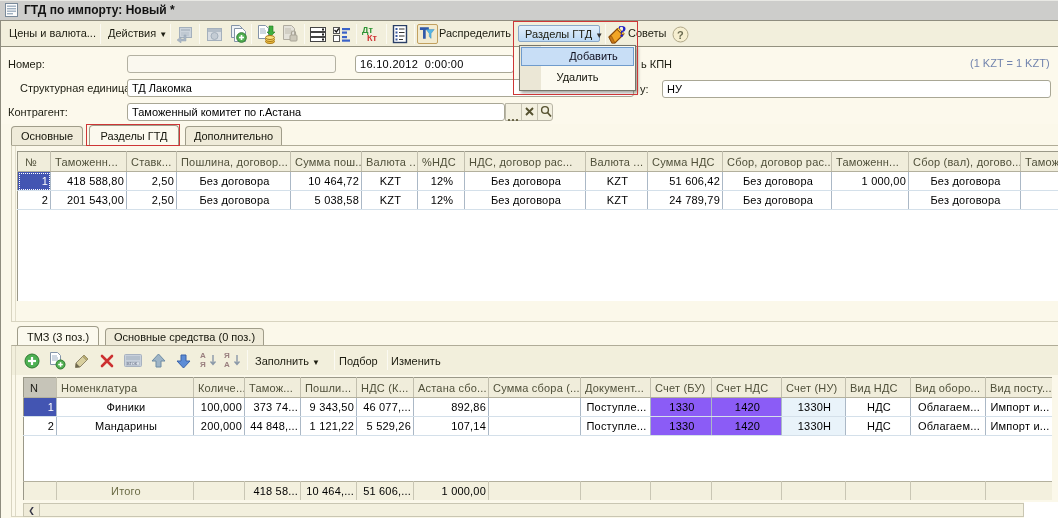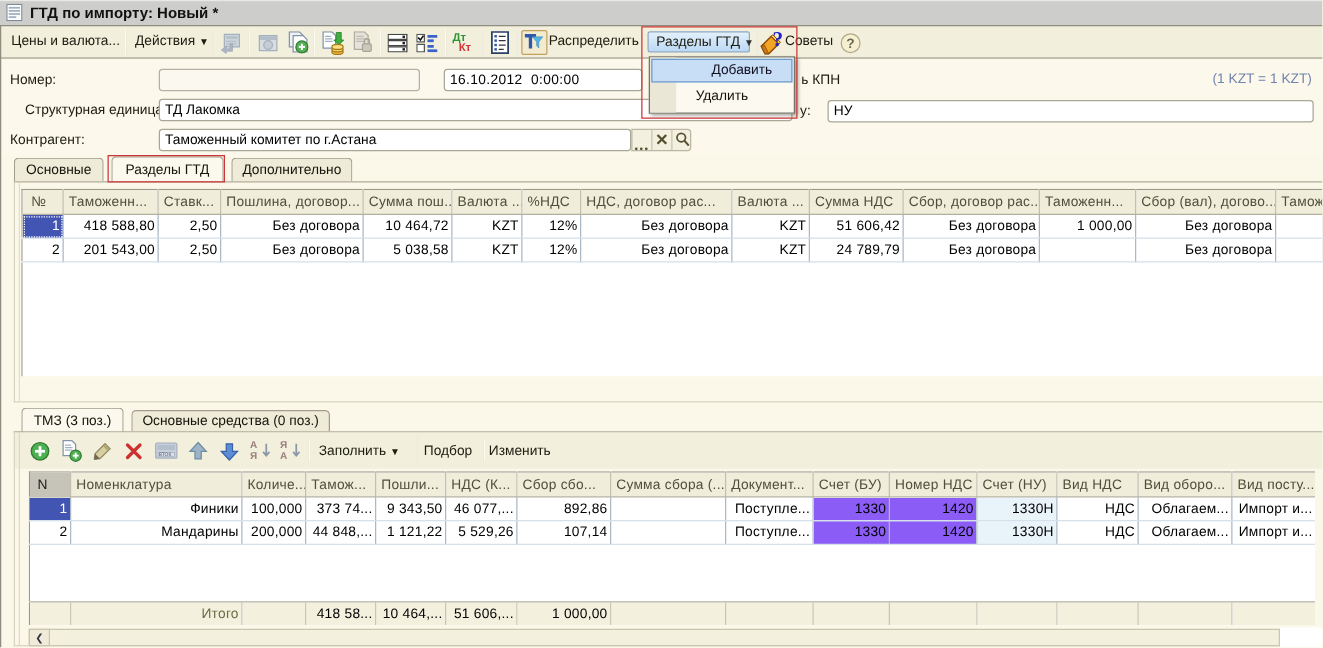--- a/index.html
+++ b/index.html
@@ -11,21 +11,21 @@
 .sep { position:absolute; width:1px; background:#c9c5b0; border-right:1px solid #fbfaf2; }
 .tbtn { position:absolute; font-size:11px; color:#1c1c10; white-space:nowrap; }
 .tab { position:absolute; border:1px solid #a09d8a; border-bottom:none; border-radius:4px 4px 0 0; background:#efebd9; font-size:11px; text-align:center; color:#14140a; }
 .tab.act { background:#fbf9ee; }
 table.grid { border-collapse:collapse; table-layout:fixed; background:#fff; border-top:1px solid #9a9888; border-left:1px solid #9a9888; }
 .grid th, .grid td { font-family:"Liberation Sans",sans-serif; font-size:11px; letter-spacing:0.2px; font-weight:normal; overflow:hidden; white-space:nowrap; height:19px; padding:0 2px 0 4px; }
 .grid tr.hd th { height:20px; background:#f0eddb; color:#50503a; text-align:left; border-right:1px solid #c2bfae; border-bottom:1px solid #b3b09d; }
 .grid tr.hd th.gray { background:#c6c4b8; color:#20201a; }
 .grid tr.dr td { background:#fff; border-right:1px solid #abb8c6; border-bottom:1px solid #d4e0ea; color:#000; }
 .grid td.r { text-align:right; }
-.grid td.l { text-align:right; }
+.grid td.l { text-align:center; }
 .grid tr td.sel { background:#4355b2; color:#fff; outline:1px dotted #fff; outline-offset:-2px; }
 .grid tr td.bu { background:#8b5cf6; }
 .grid tr td.nu { background:#e9f3fa; }
 .grid tr td.ol { color:#6b6b45; }
 #tbl2 tr td.sel { outline:none; }
 .grid tr.fill td { border:none; }
 #tbl1 tr.tot td { height:20px; }
 .grid tr.tot td { background:#f3f0de; border-right:1px solid #c9c6b4; border-bottom:1px solid #b3b09d; border-top:1px solid #b3b09d; }
 
 </style>
@@ -238,25 +238,25 @@
         <col style="width:67px">
       </colgroup>
 <tbody>
         <tr class="hd">
           <th class="gray" style="padding-left:6px;">N</th>
           <th>Номенклатура</th>
           <th>Количе...</th>
           <th>Тамож...</th>
           <th>Пошли...</th>
           <th>НДС (К...</th>
-          <th>Сбор сбо...</th>
+          <th>Астана сбо...</th>
           <th>Сумма сбора (...</th>
           <th>Документ...</th>
           <th>Счет (БУ)</th>
-          <th>Номер НДС</th>
+          <th>Счет НДС</th>
           <th>Счет (НУ)</th>
           <th>Вид НДС</th>
           <th>Вид оборо...</th>
           <th>Вид посту...</th>
         </tr>
 <tr class="dr">
           <td class="r sel">1</td>
           <td class="l">Финики</td>
           <td class="r">100,000</td>
           <td class="r">373 74...</td>

